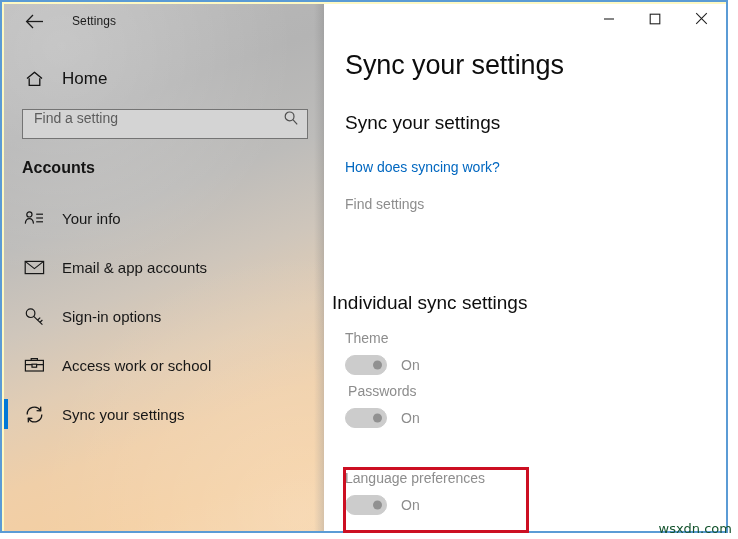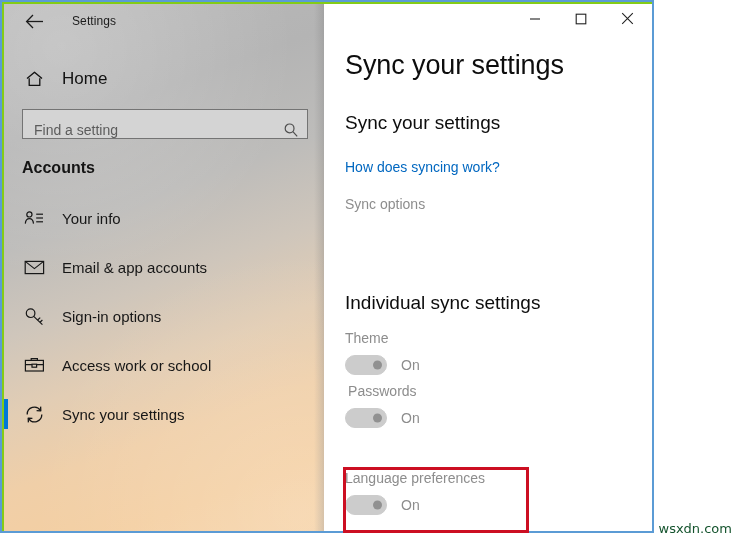--- a/index.html
+++ b/index.html
@@ -13,25 +13,25 @@
     position: relative;
     overflow: hidden;
     font-family: "Liberation Sans", sans-serif;
     -webkit-font-smoothing: antialiased;
   }
 
   
   #window {
     position: absolute;
     left: 0; top: 0;
-    width: 654px;
+    width: 728px;
     height: 533px;
     border: 2px solid #5b9bd5;
     box-sizing: border-box;
-    background: #84cc16;
+    background: #fef9c3;
     overflow: hidden;
   }
 
   
   #sidebar {
     position: absolute;
     left: 2px; top: 2px;
     width: 320px;
     height: 529px;
     background:
@@ -107,21 +107,21 @@
 
   
   #search-box {
     position: absolute;
     left: 18px; top: 105px;
     width: 286px; height: 30px;
     background: #d4d4d4;
     border: 1px solid #747474;
     box-sizing: border-box;
     display: flex;
-    align-items: flex-end;
+    align-items: flex-start;
     z-index: 3;
   }
   #search-input {
     flex: 1;
     border: none;
     outline: none;
     background: transparent;
     font-family: "Liberation Sans", sans-serif;
     font-size: 14px;
     color: #4e4e4e;
@@ -264,21 +264,21 @@
     background: #919191;
   }
   .toggle-state {
     font-size: 14px;
     color: #8d8d8d;
     margin-left: 14px;
   }
 
   #section2-title {
     position: absolute;
-    left: 21px; top: 288px;
+    left: 8px; top: 288px;
     font-size: 19px;
     color: #0d0d0d;
   }
 
   #grp-sync    { top: 192px; }
   #grp-theme   { top: 326px; }
   #grp-pass    { top: 379px; text-align: center; }
   #grp-lang    { top: 466px; }
 
   
@@ -434,21 +434,21 @@
 
   <div id="content">
 
     <div id="page-title">Sync your settings</div>
 
     <div id="section1-title">Sync your settings</div>
 
     <a id="sync-help-link" href="#">How does syncing work?</a>
 
     <div class="setting-group" id="grp-sync">
-      <div class="setting-label">Sync options</div>
+      <div class="setting-label">Find settings</div>
     </div>
 
     <div id="section2-title">Individual sync settings</div>
 
     <div class="setting-group" id="grp-theme">
       <div class="setting-label">Theme</div>
       <div class="toggle-row">
         <div class="toggle on-disabled">
           <div class="knob"></div>
         </div>

